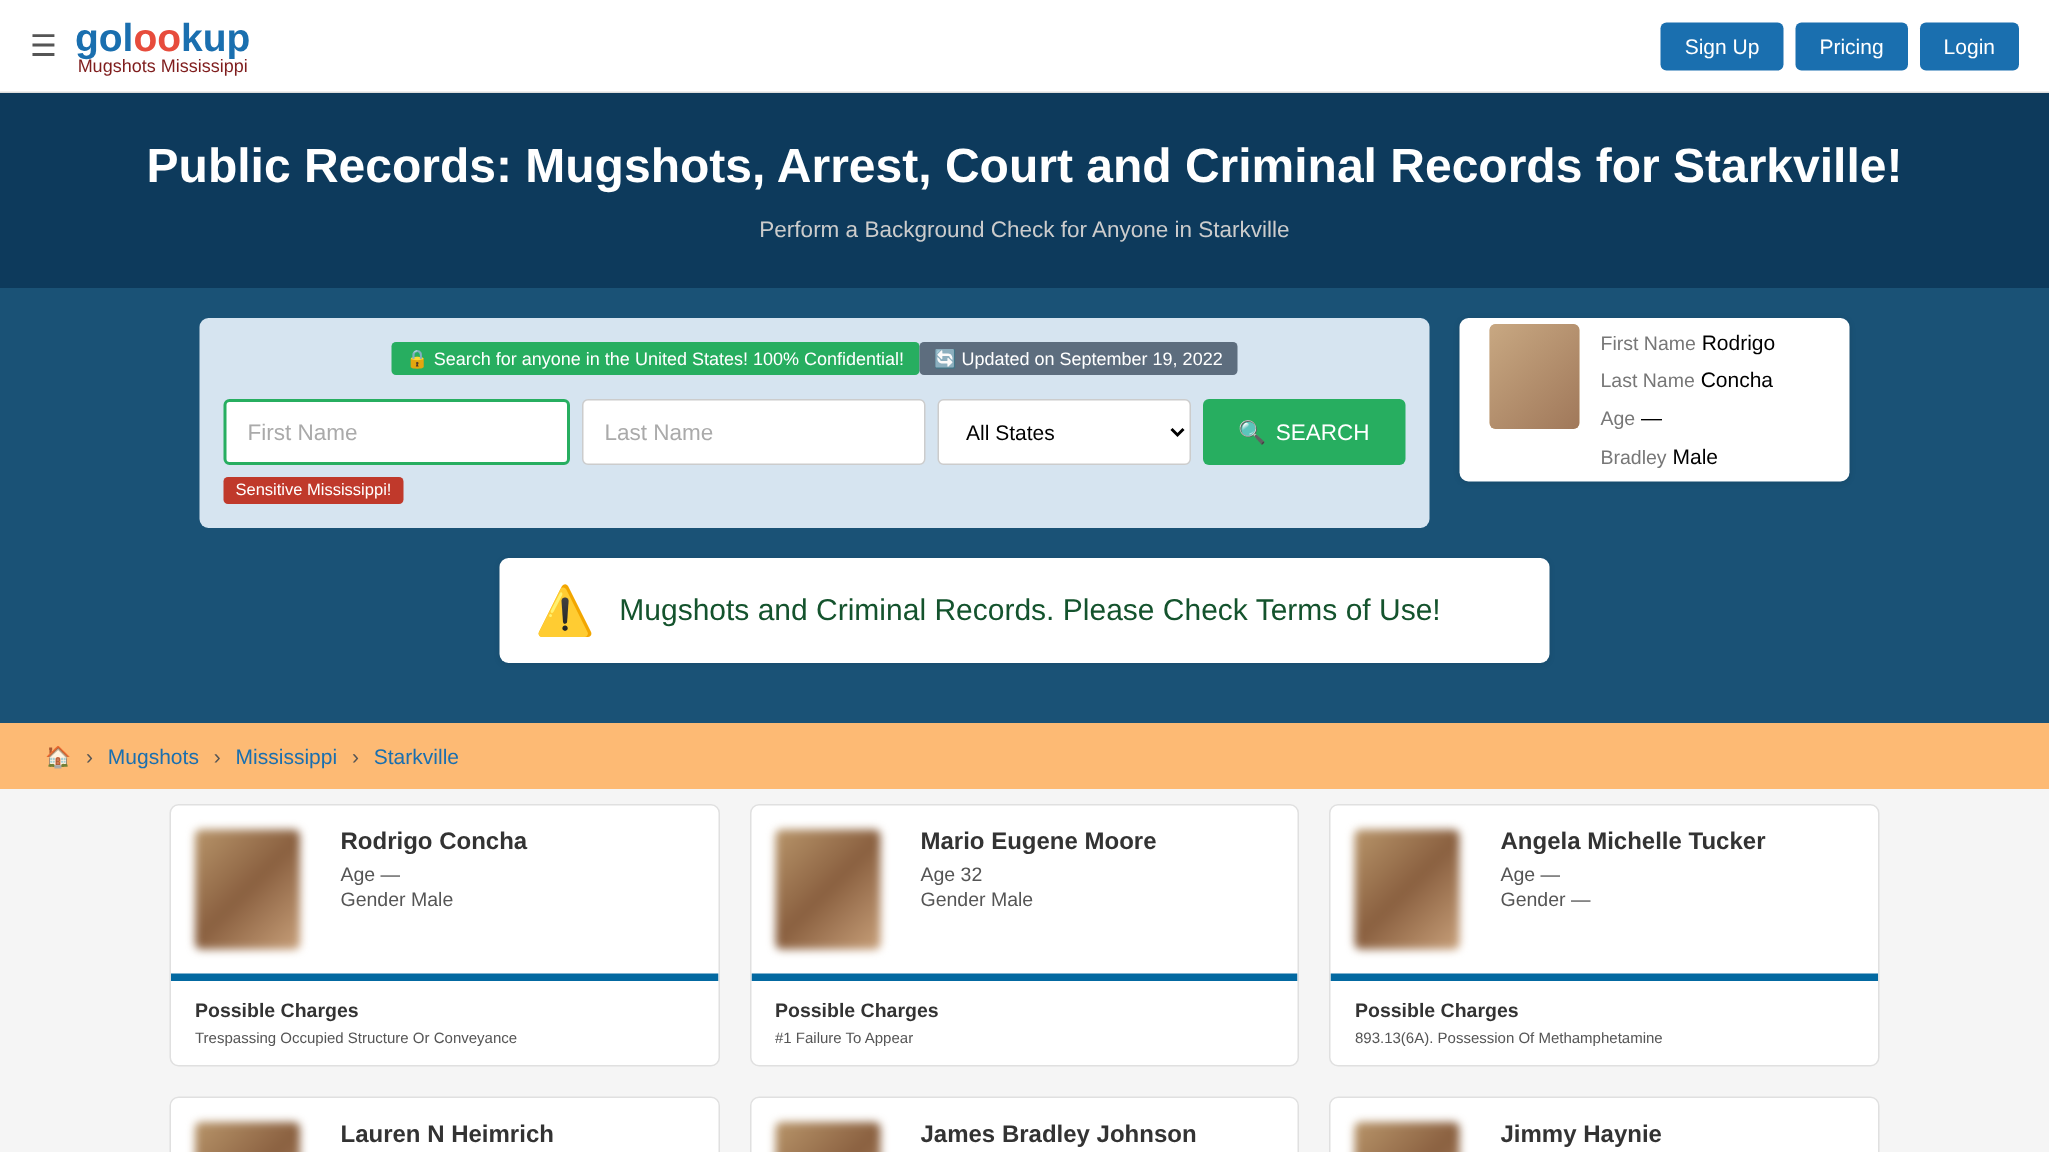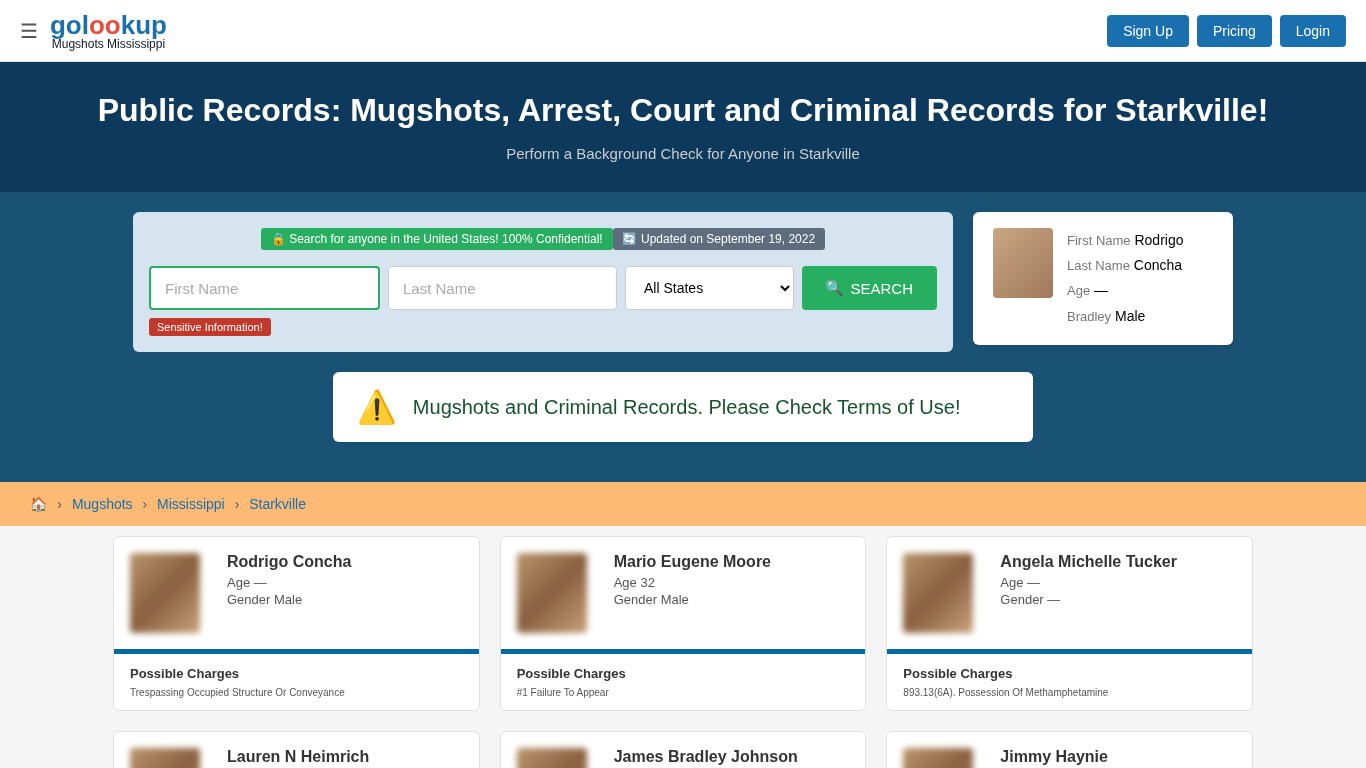--- a/index.html
+++ b/index.html
@@ -4,21 +4,21 @@
   <style>
     * { margin: 0; padding: 0; box-sizing: border-box; }
     body { font-family: Arial, sans-serif; font-size: 14px; color: #333; background: #f5f5f5; }
 
     
     .header { display: flex; align-items: center; justify-content: space-between; padding: 10px 20px; background: #fff; border-bottom: 1px solid #ddd; }
     .header-left { display: flex; align-items: center; gap: 12px; }
     .hamburger { font-size: 20px; cursor: pointer; color: #555; }
     .logo-text { font-size: 26px; font-weight: bold; color: #1a6faf; }
     .logo-text span { color: #e74c3c; }
-    .logo-sub { font-size: 12px; color: #0f172a; text-align: center; margin-top: -4px; }
+    .logo-sub { font-size: 12px; color: #7f1d1d; text-align: center; margin-top: -4px; }
     .header-right { display: flex; gap: 8px; }
     .btn-signup { background: #1a6faf; color: #fff; border: none; padding: 8px 16px; border-radius: 4px; cursor: pointer; font-size: 14px; }
     .btn-pricing { background: #1a6faf; color: #fff; border: none; padding: 8px 16px; border-radius: 4px; cursor: pointer; font-size: 14px; }
     .btn-login { background: #1a6faf; color: #fff; border: none; padding: 8px 16px; border-radius: 4px; cursor: pointer; font-size: 14px; }
 
     
     .hero { background: #0d3a5c; color: #fff; padding: 30px 20px; text-align: center; }
     .hero h1 { font-size: 32px; font-weight: bold; margin-bottom: 16px; }
     .hero p { font-size: 15px; color: #ccc; }
 
@@ -30,21 +30,21 @@
     .search-updated { background: #5d6d7e; color: #fff; font-size: 12px; padding: 4px 10px; border-radius: 3px; display: inline-flex; align-items: center; gap: 6px; margin-bottom: 8px; float: right; }
     .search-row { display: flex; gap: 8px; margin-top: 6px; }
     .search-input { flex: 1; padding: 10px 14px; border: 2px solid #27ae60; border-radius: 4px; font-size: 15px; color: #aaa; }
     .search-input::placeholder { color: #aaa; }
     .search-input.last { border: 1px solid #ccc; }
     .search-select { flex: 1; padding: 12px 14px; border: 1px solid #ccc; border-radius: 4px; font-size: 14px; background: #fff; }
     .search-btn { background: #27ae60; color: #fff; border: none; padding: 10px 24px; border-radius: 4px; font-size: 15px; cursor: pointer; display: flex; align-items: center; gap: 6px; }
     .sensitive-badge { background: #c0392b; color: #fff; font-size: 11px; padding: 3px 8px; border-radius: 3px; display: inline-block; margin-top: 8px; }
 
     
-    .profile-card { background: #fff; border-radius: 6px; padding: 16px 20px; min-width: 260px; box-shadow: 0 1px 4px rgba(0,0,0,0.1); }
+    .profile-card { background: #fff; border-radius: 6px; padding: 4px 20px; min-width: 260px; box-shadow: 0 1px 4px rgba(0,0,0,0.1); }
     .profile-card-inner { display: flex; gap: 14px; align-items: flex-start; }
     .profile-avatar { width: 60px; height: 70px; background: #c8a882; border-radius: 4px; display: flex; align-items: center; justify-content: center; overflow: hidden; }
     .profile-avatar-img { width: 60px; height: 70px; background: linear-gradient(135deg, #c8a882 0%, #a0785a 100%); border-radius: 4px; }
     .profile-info { font-size: 14px; line-height: 1.8; }
     .profile-info .label { color: #777; font-size: 13px; }
     .profile-info .value { color: #000; font-weight: normal; }
 
     
     .terms-notice { max-width: 700px; margin: 20px auto; background: #fff; border-radius: 6px; padding: 16px 24px; display: flex; align-items: center; gap: 16px; box-shadow: 0 1px 4px rgba(0,0,0,0.08); }
     .warning-icon { color: #e67e22; font-size: 32px; }
@@ -102,21 +102,21 @@
       </div>
       <div class="search-row">
         <input type="text" class="search-input" placeholder="First Name" style="">
         <input type="text" class="search-input last" placeholder="Last Name" style="">
         <select class="search-select" id="state-select"><option value="All States">All States</option><option value="Alabama">Alabama</option><option value="Alaska">Alaska</option><option value="Arizona">Arizona</option><option value="Arkansas">Arkansas</option><option value="California">California</option><option value="Colorado">Colorado</option><option value="Connecticut">Connecticut</option><option value="Delaware">Delaware</option><option value="Florida">Florida</option><option value="Georgia">Georgia</option><option value="Hawaii">Hawaii</option><option value="Idaho">Idaho</option><option value="Illinois">Illinois</option><option value="Indiana">Indiana</option><option value="Iowa">Iowa</option><option value="Kansas">Kansas</option><option value="Kentucky">Kentucky</option><option value="Louisiana">Louisiana</option><option value="Maine">Maine</option><option value="Maryland">Maryland</option><option value="Massachusetts">Massachusetts</option><option value="Michigan">Michigan</option><option value="Minnesota">Minnesota</option><option value="Mississippi">Mississippi</option><option value="Missouri">Missouri</option><option value="Montana">Montana</option><option value="Nebraska">Nebraska</option><option value="Nevada">Nevada</option><option value="New Hampshire">New Hampshire</option><option value="New Jersey">New Jersey</option><option value="New Mexico">New Mexico</option><option value="New York">New York</option><option value="North Carolina">North Carolina</option><option value="North Dakota">North Dakota</option><option value="Ohio">Ohio</option><option value="Oklahoma">Oklahoma</option><option value="Oregon">Oregon</option><option value="Pennsylvania">Pennsylvania</option><option value="Rhode Island">Rhode Island</option><option value="South Carolina">South Carolina</option><option value="South Dakota">South Dakota</option><option value="Tennessee">Tennessee</option><option value="Texas">Texas</option><option value="Utah">Utah</option><option value="Vermont">Vermont</option><option value="Virginia">Virginia</option><option value="Washington">Washington</option><option value="West Virginia">West Virginia</option><option value="Wisconsin">Wisconsin</option><option value="Wyoming">Wyoming</option></select>
         <button class="search-btn">
           <span>🔍</span>
           <span>SEARCH</span>
         </button>
       </div>
-      <div class="sensitive-badge">Sensitive Information!</div>
+      <div class="sensitive-badge">Sensitive Mississippi!</div>
     </div>
 
     <div class="profile-card">
       <div class="profile-card-inner">
         <div class="profile-avatar">
           <div class="profile-avatar-img"></div>
         </div>
         <div class="profile-info">
           <div>
             <span class="label">First Name</span> <span class="value">Rodrigo</span>

